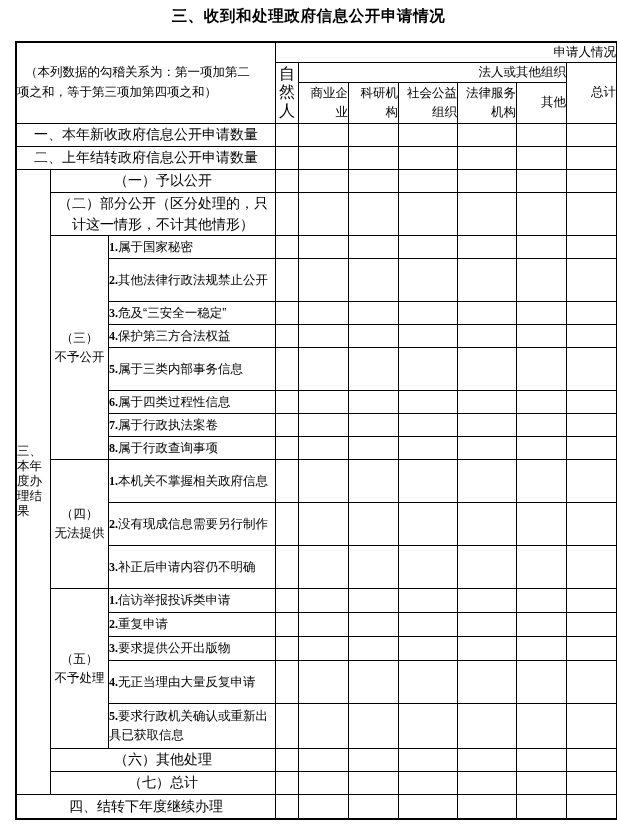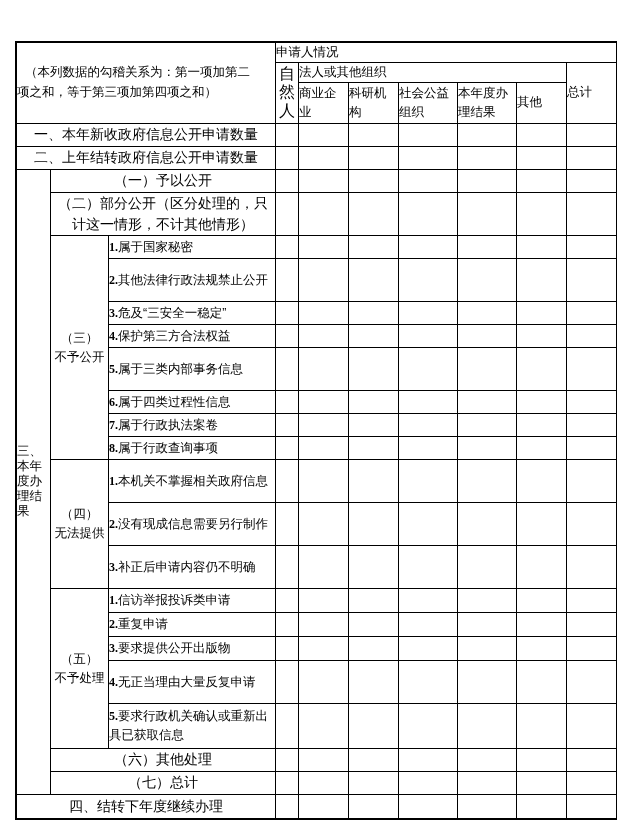--- a/index.html
+++ b/index.html
@@ -57,21 +57,21 @@
     word-break: break-all;
   }
 
   
   table.main {
     outline: 1px solid #000;
   }
 
   
   .hd {
-    text-align: left;
+    text-align: right;
     font-size: 12.5px;
     line-height: 1.5;
   }
 
   .hd-vert {
     text-align: center;
     font-size: 16px;
     line-height: 1.16;
     letter-spacing: 0;
     padding: 2px 1px;
@@ -130,20 +130,21 @@
     background: #ffffff;
   }
 
   .nowrap { white-space: nowrap; }
 </style>
 </head>
 <body>
 
 <div class="page">
 
+  <div class="doc-title">三、收到和处理政府信息公开申请情况</div>
 
   <div class="table-wrap">
     <table class="main">
       <colgroup>
         <col style="width:34px">
         <col style="width:58px">
         <col style="width:167px">
         <col style="width:23px">
         <col style="width:50px">
         <col style="width:50px">
@@ -165,21 +166,21 @@
       <tr>
         <td class="hd-vert" rowspan="2">自然人</td>
         <td class="hd" colspan="5">法人或其他组织</td>
         <td class="hd" rowspan="2">总计</td>
       </tr>
 
       <tr>
         <td class="hd" style="height:40px">商业企业</td>
         <td class="hd">科研机构</td>
         <td class="hd">社会公益组织</td>
-        <td class="hd">本年度办理结果</td>
+        <td class="hd">法律服务机构</td>
         <td class="hd">其他</td>
       </tr>
 
       <tr>
         <td class="rowlabel" colspan="3" style="height:22px">一、本年新收政府信息公开申请数量</td>
         <td class="data"></td>
         <td class="data"></td>
         <td class="data"></td>
         <td class="data"></td>
         <td class="data"></td>

